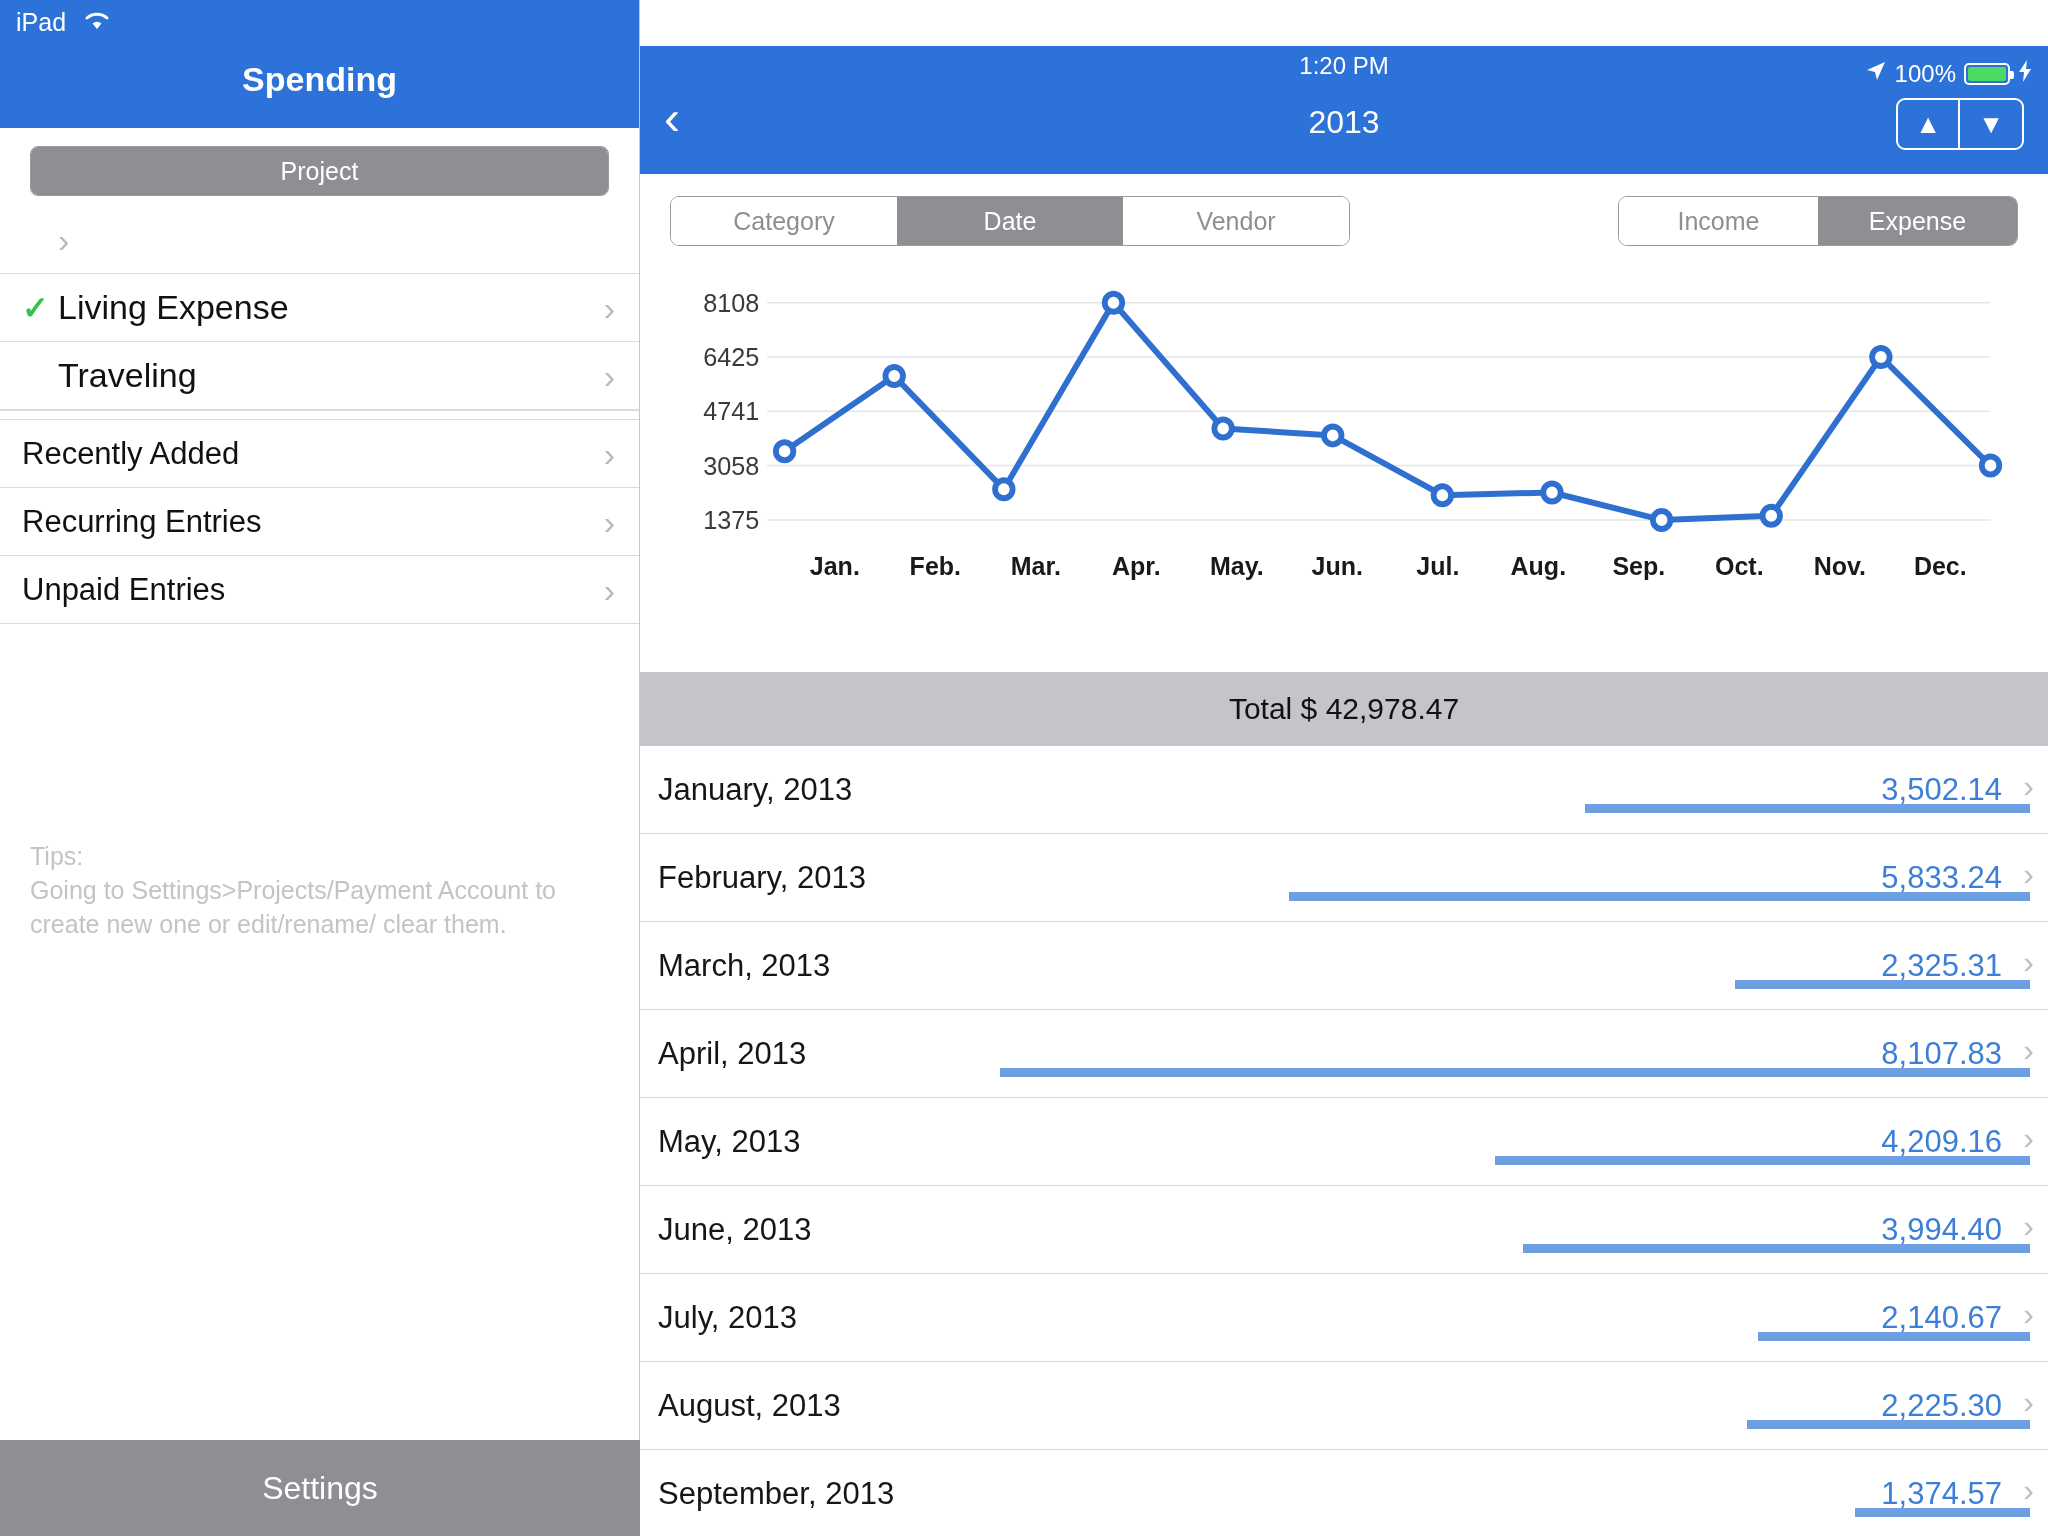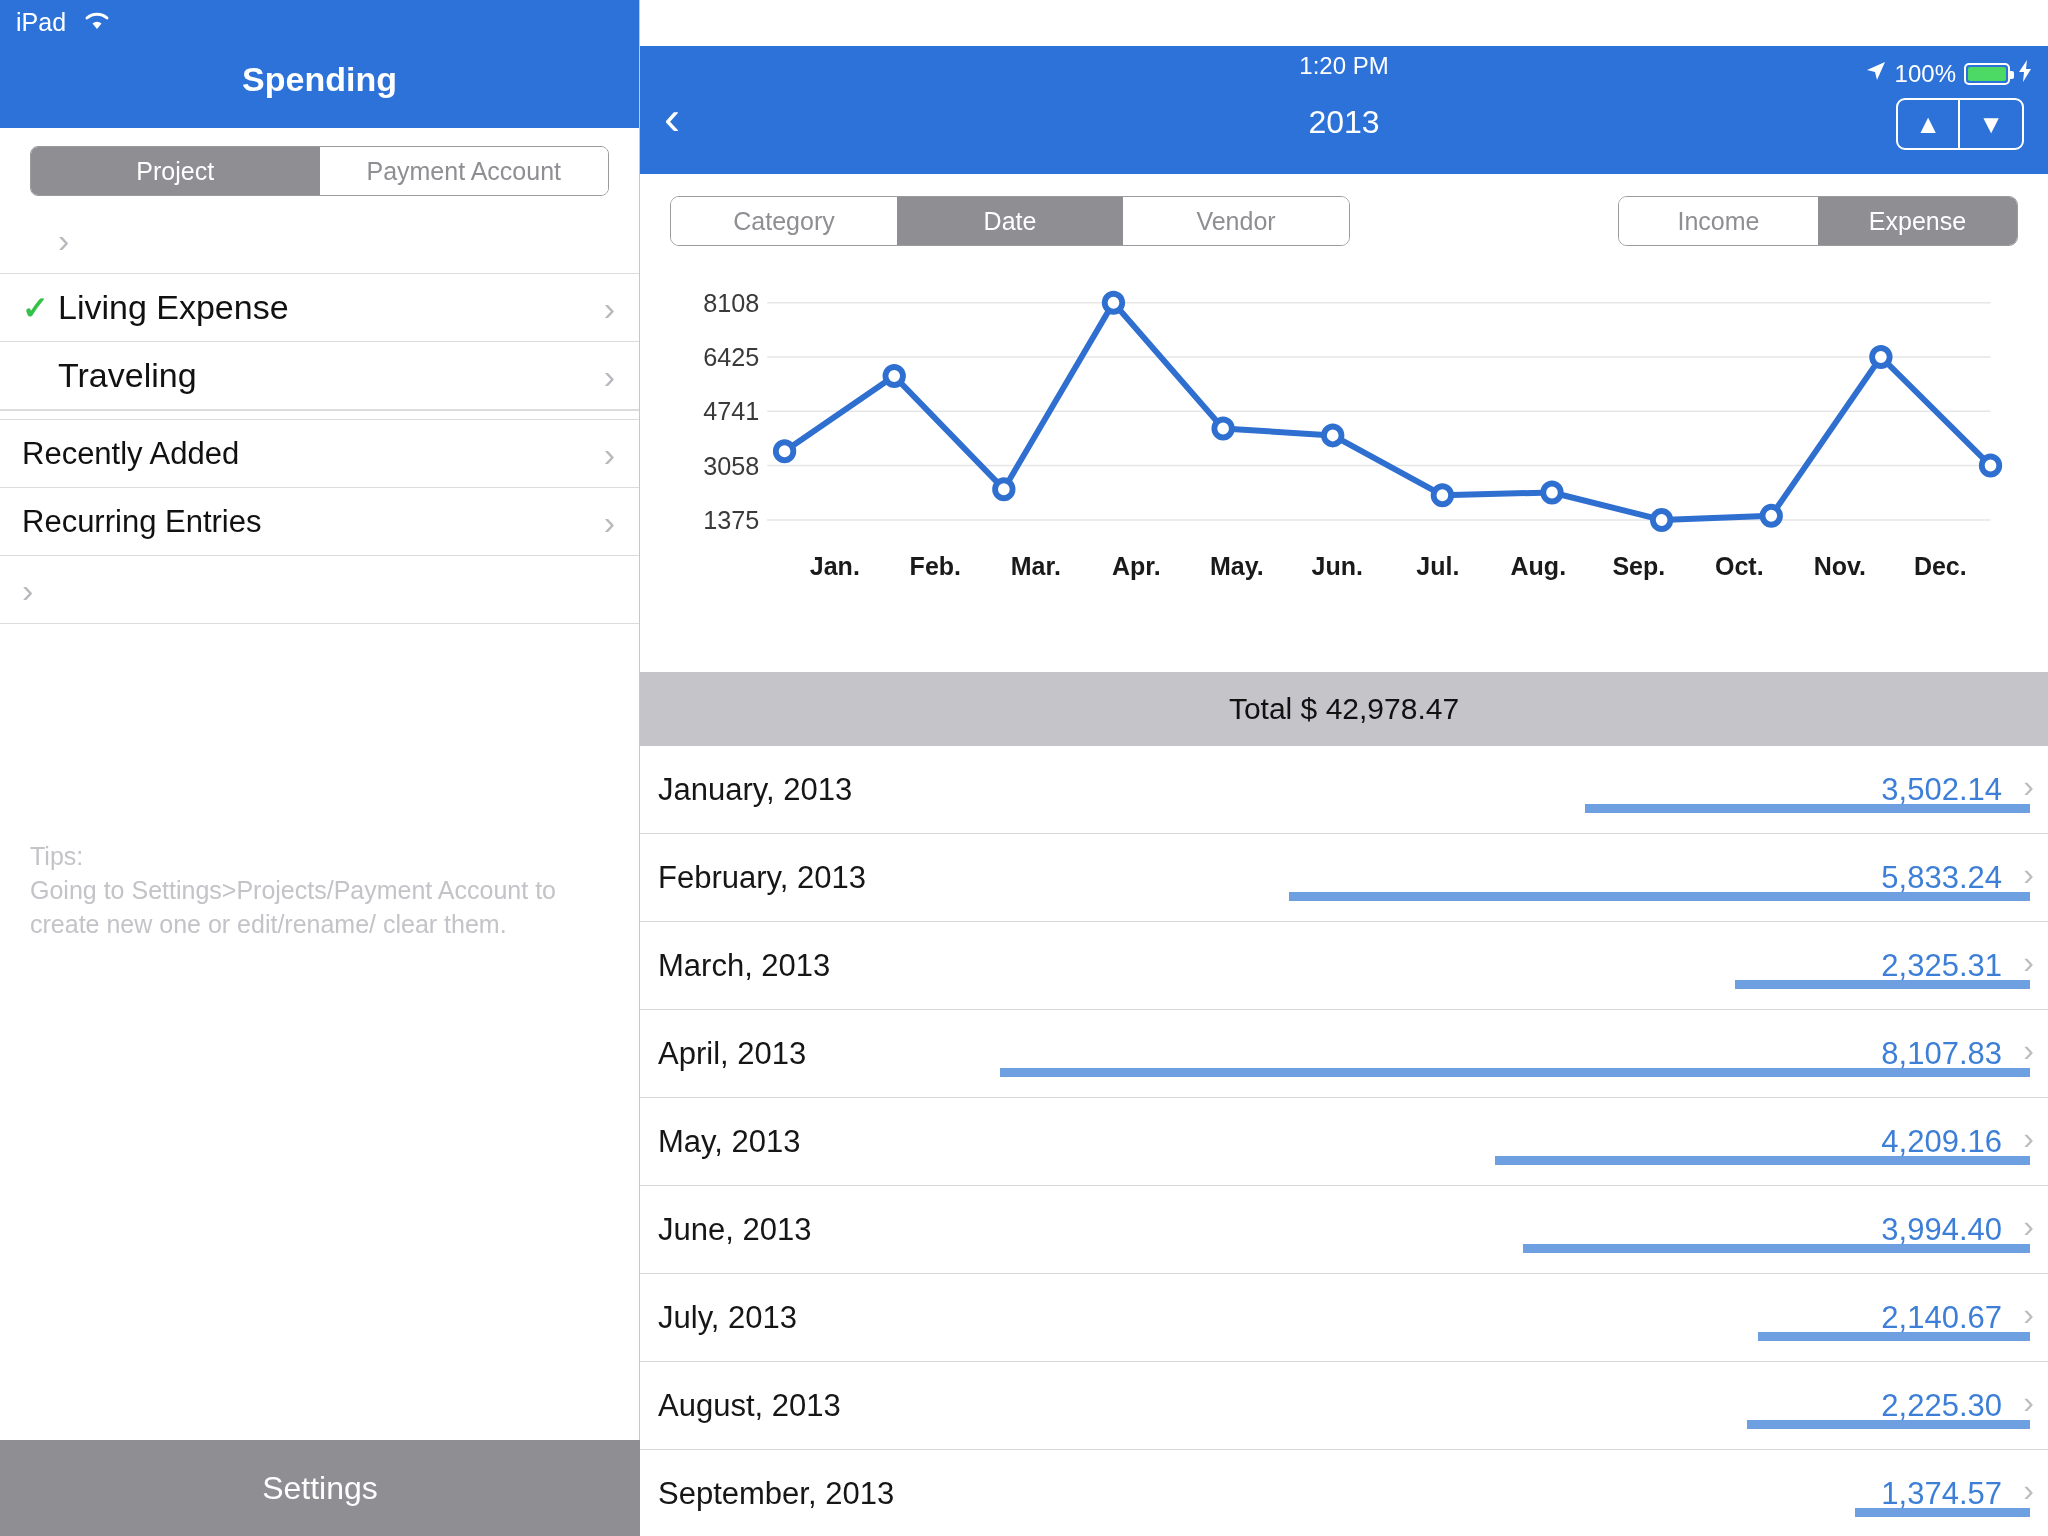--- a/index.html
+++ b/index.html
@@ -119,21 +119,20 @@
             <path d="M3 7 A15 15 0 0 1 23 7" stroke="#fff" stroke-width="3" fill="none" stroke-linecap="round"></path>
           </svg>
         </span>
       </div>
       <div class="left-title">Spending</div>
     </div>
 
     <div class="seg-wrap">
       <div class="seg">
         <div class="sel">Project</div>
-        <div>Payment Account</div>
       </div>
     </div>
 
     <div class="nav-list">
       <div class="nav-row">
         <span class="check empty">✓</span>
         <span class="chev">›</span>
       </div>
       <div class="nav-row">
         <span class="check">✓</span>
@@ -150,20 +149,21 @@
 
       <div class="nav-row sm">
         <span class="nav-label">Recently Added</span>
         <span class="chev">›</span>
       </div>
       <div class="nav-row sm">
         <span class="nav-label">Recurring Entries</span>
         <span class="chev">›</span>
       </div>
       <div class="nav-row sm">
+        <span class="nav-label">Unpaid Entries</span>
         <span class="chev">›</span>
       </div>
     </div>
 
     <div class="tips">
       <div>Tips:</div>
       <div>Going to Settings&gt;Projects/Payment Account to create new one or edit/rename/ clear them.</div>
     </div>
 
     <div class="settings-bar">

